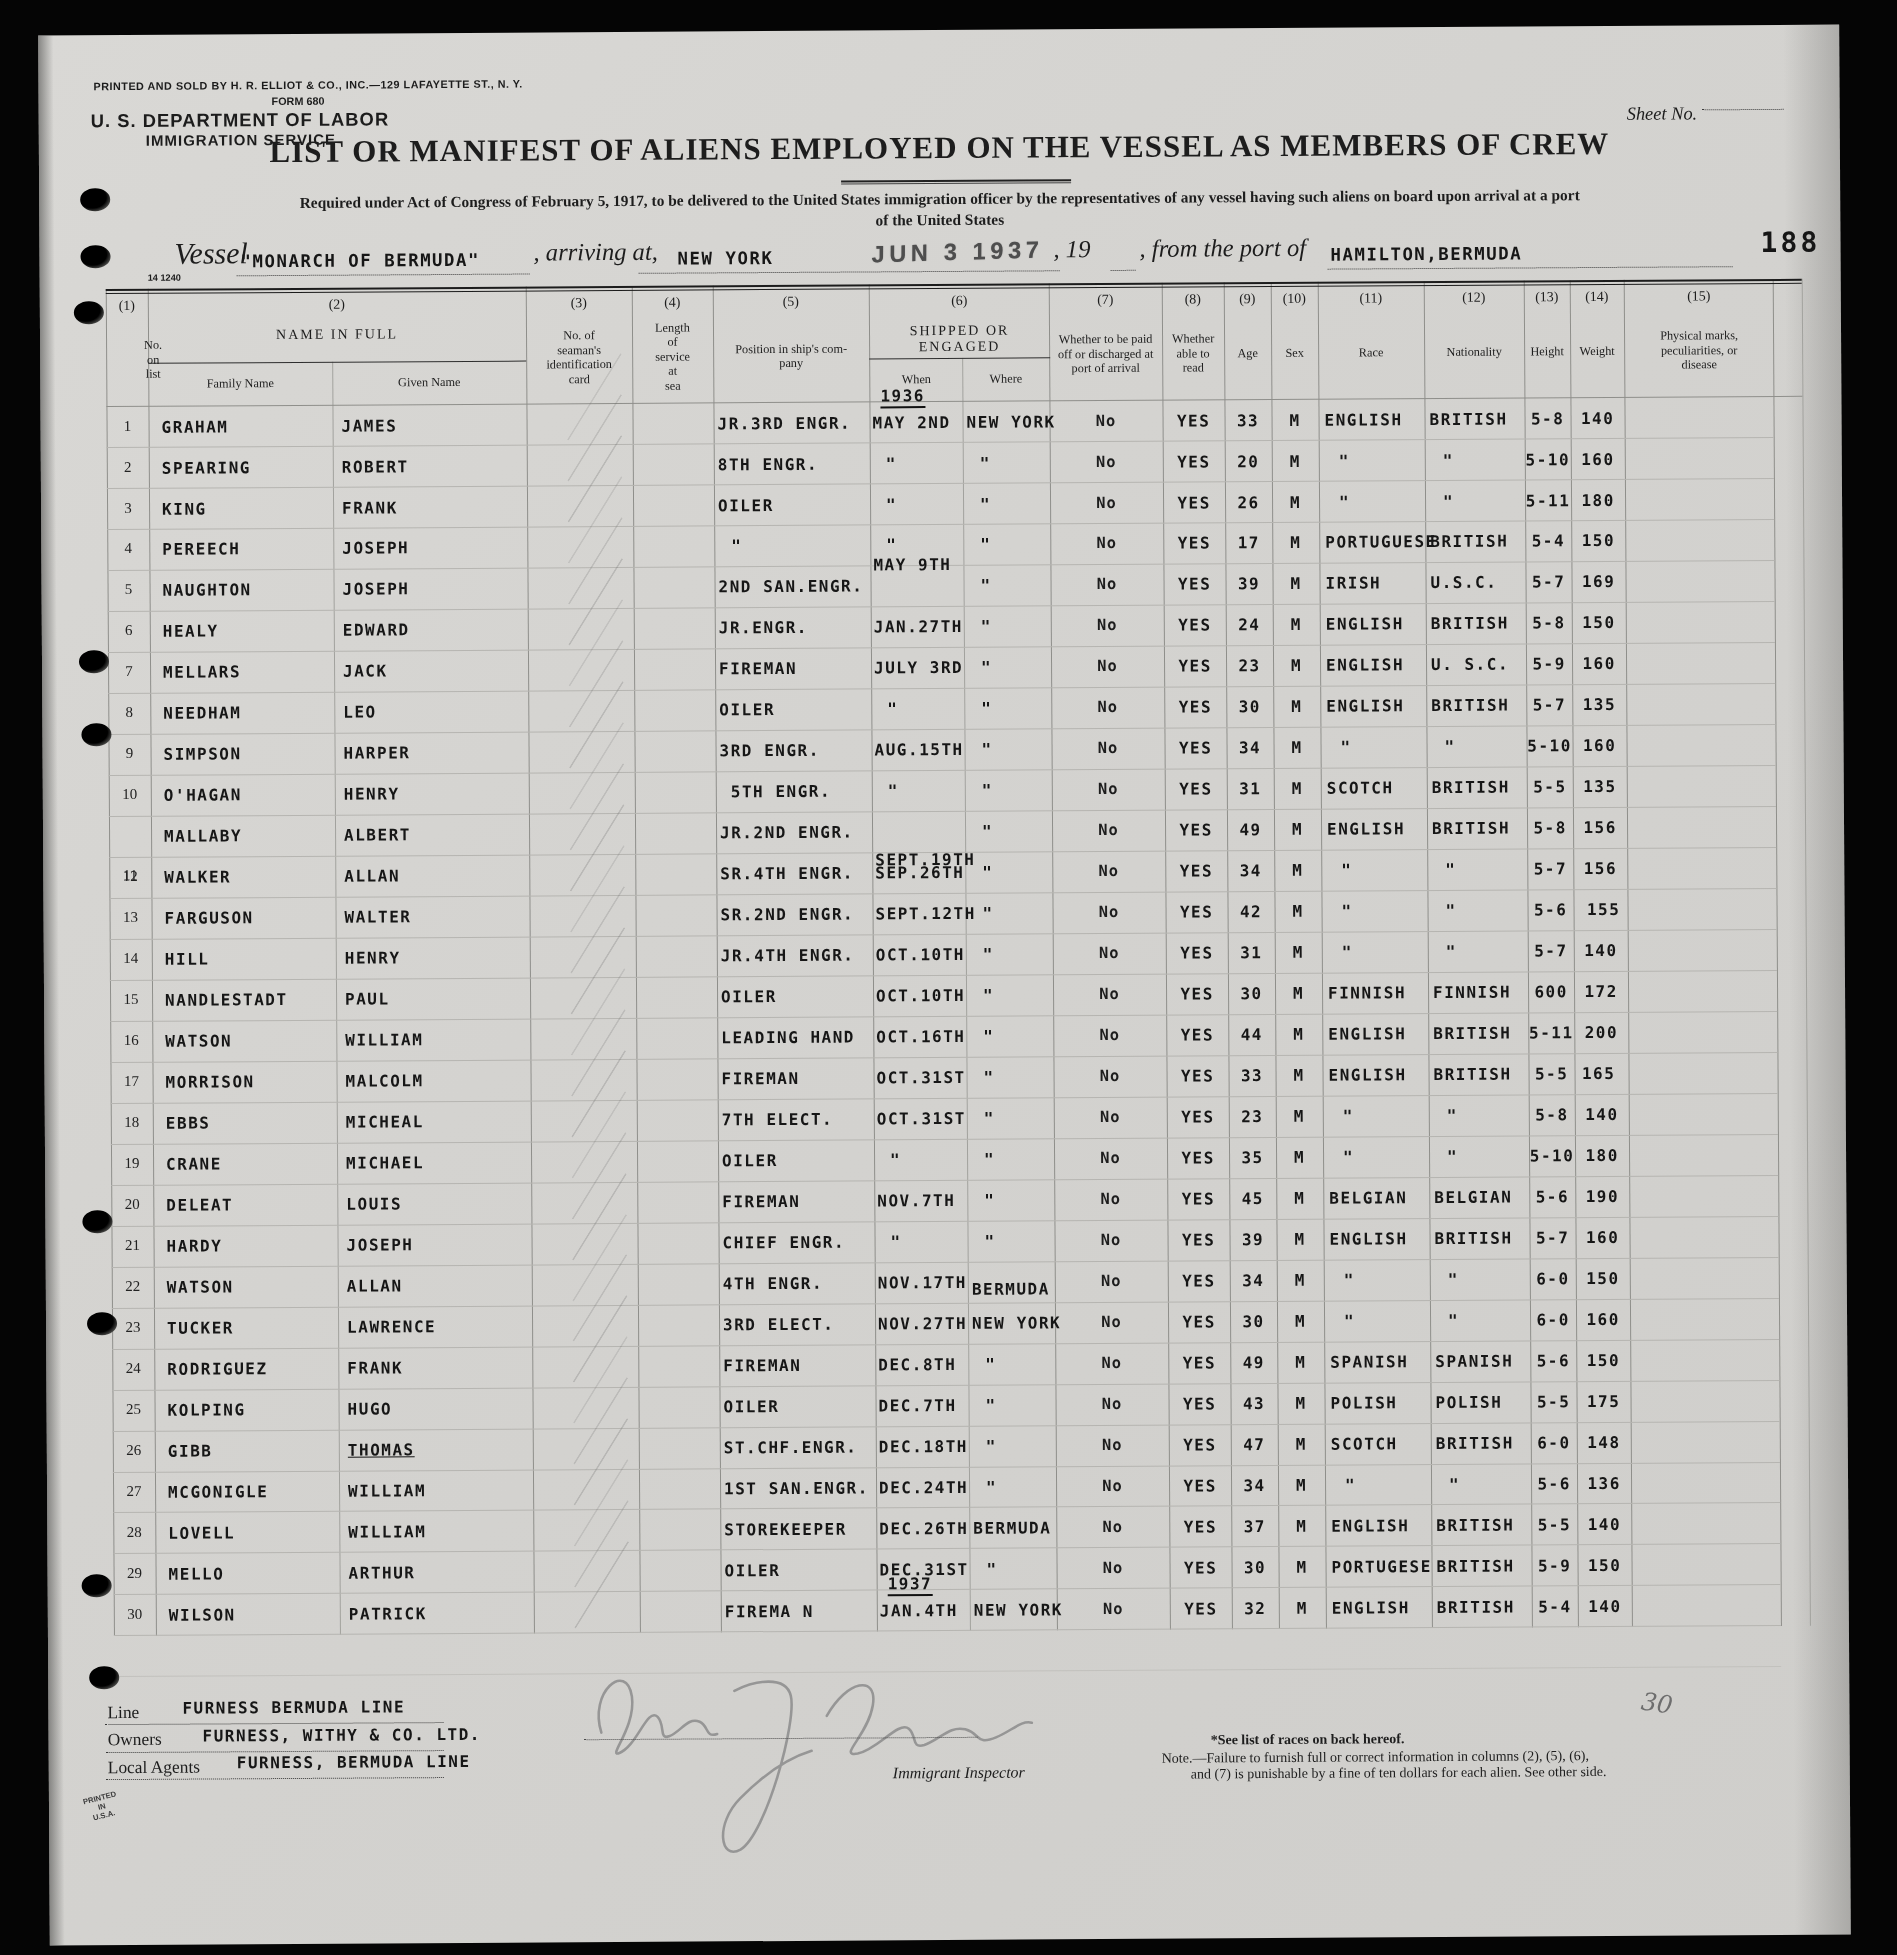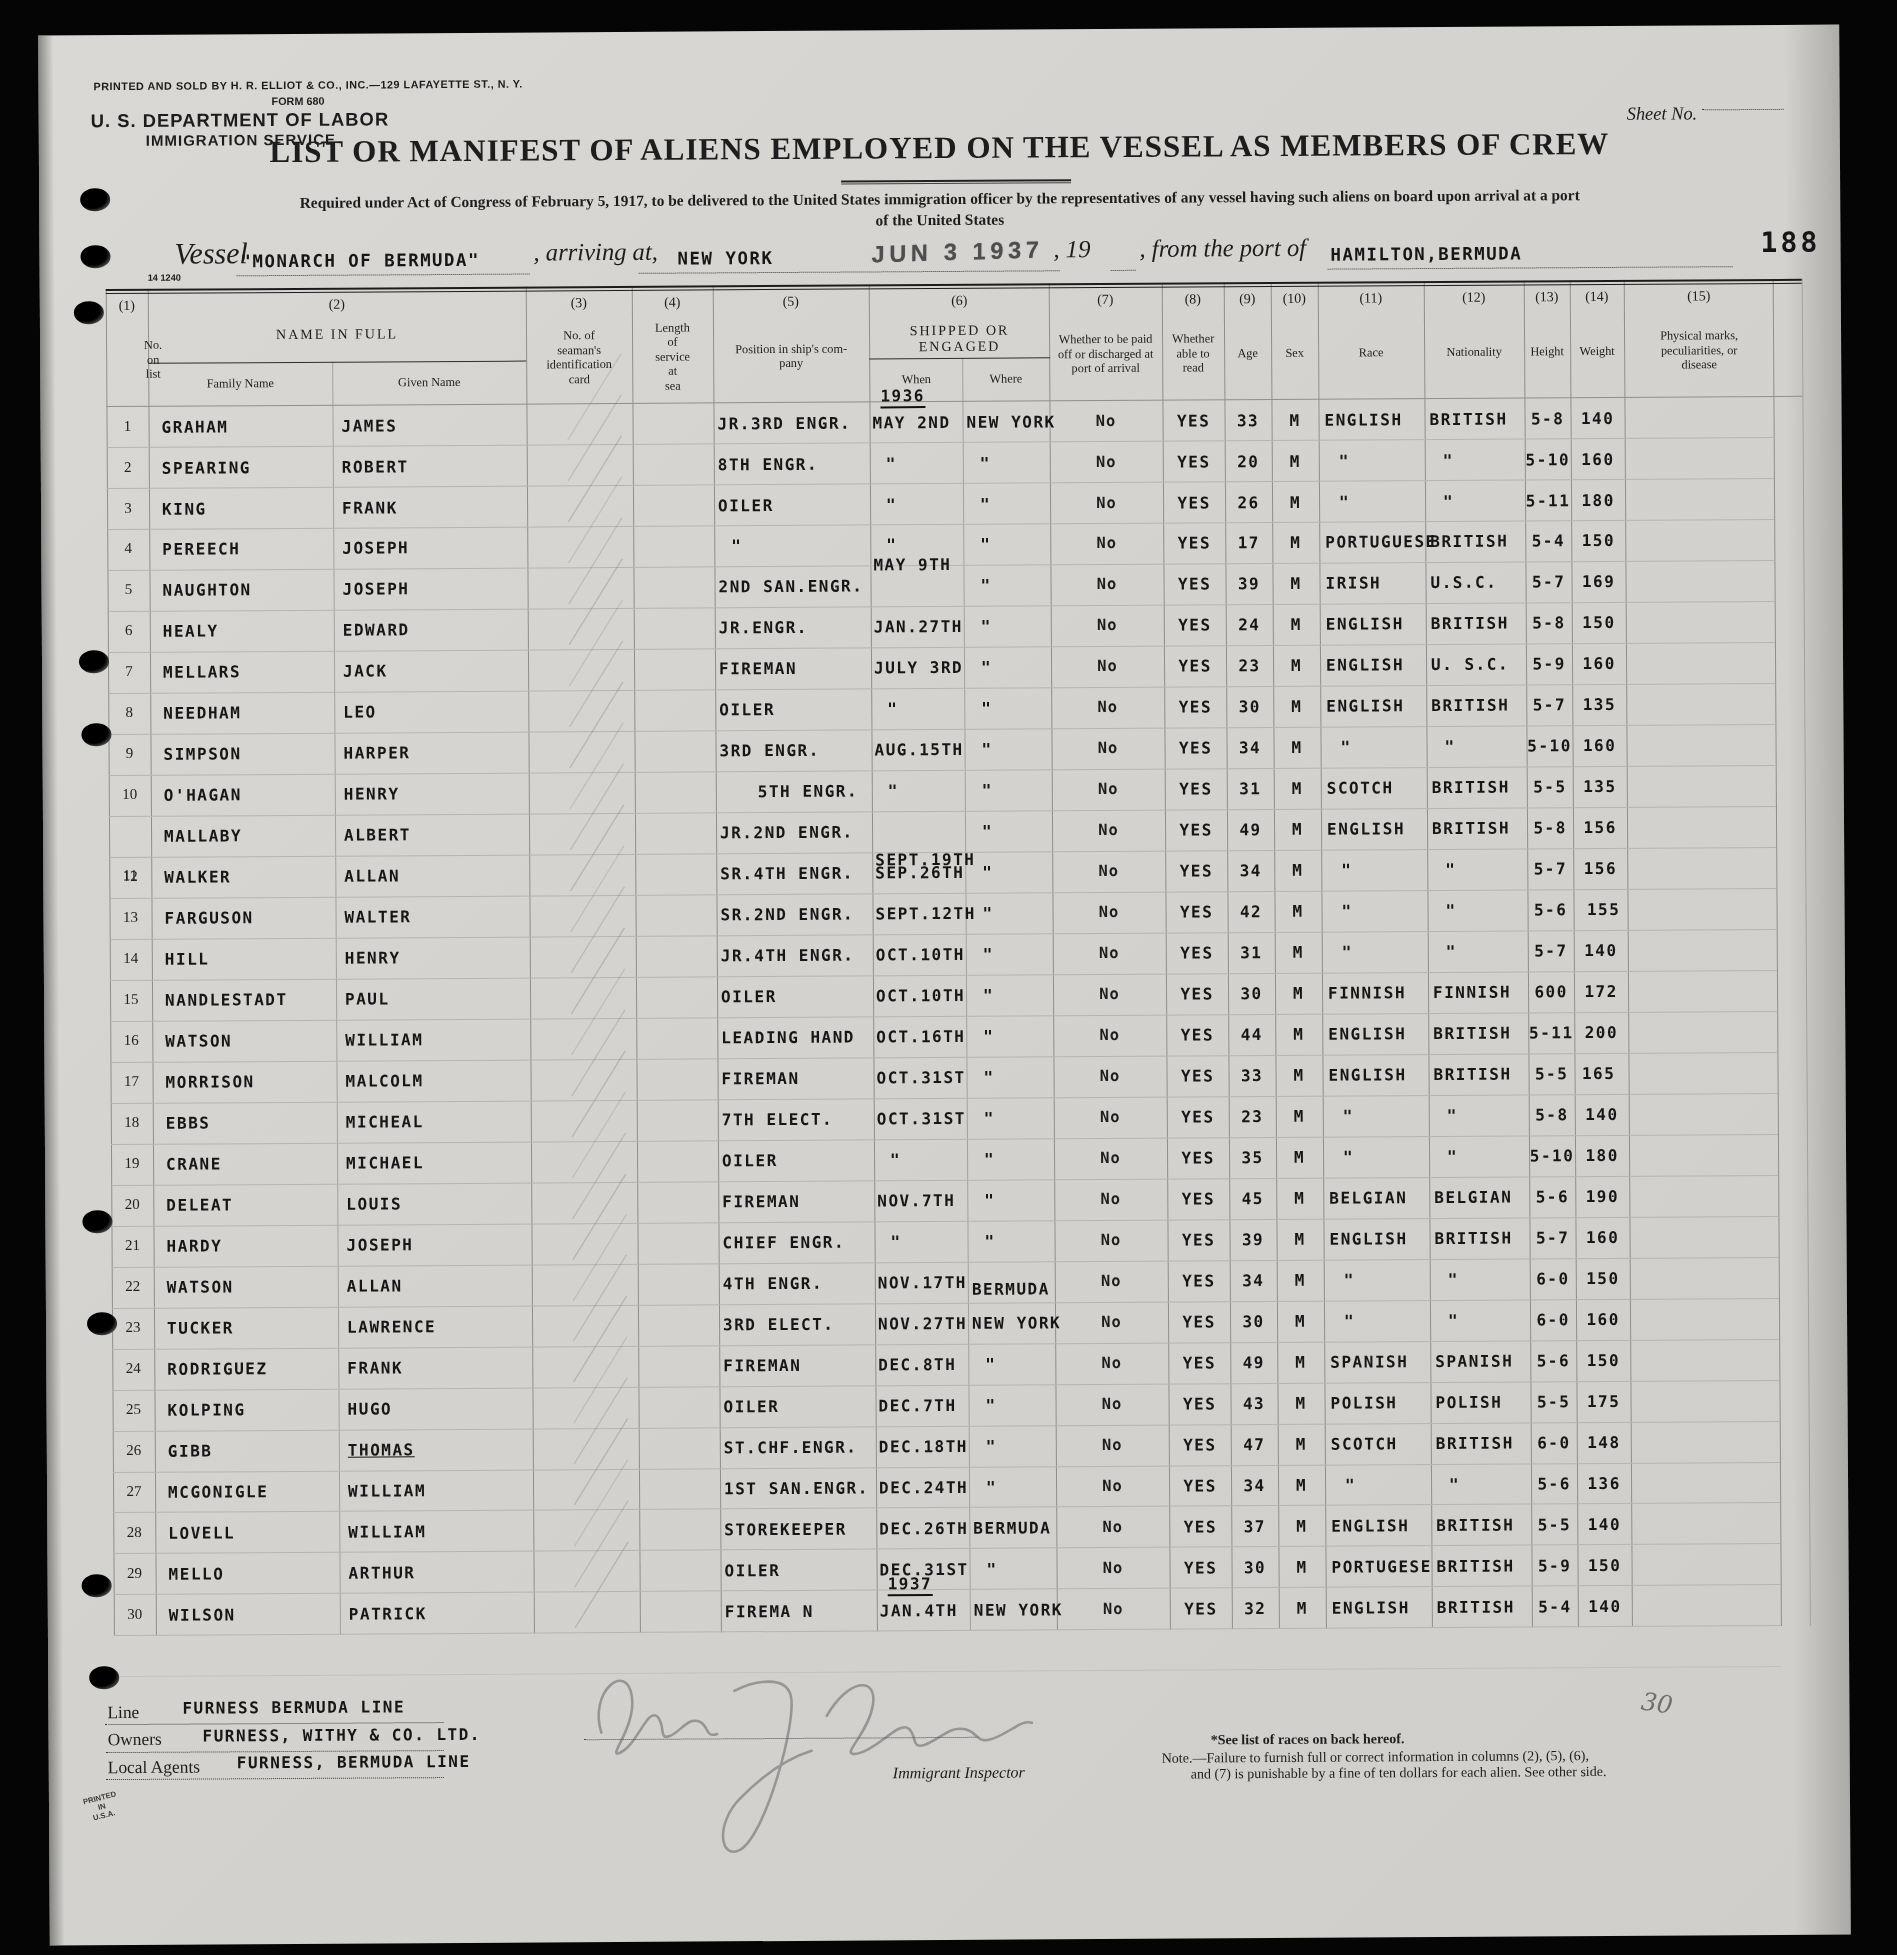--- a/index.html
+++ b/index.html
@@ -315,21 +315,21 @@
         <div class="abs p ctr" style="left:1009px;top:710px;width:113px;font-size:15.4px;font-family:&quot;DejaVu Sans Mono&quot;,monospace;font-weight:700;letter-spacing:1px;">No</div>
         <div class="abs t ctr" style="left:1122px;top:710px;width:62px;">YES</div>
         <div class="abs t ctr" style="left:1184px;top:710px;width:47px;">34</div>
         <div class="abs t ctr" style="left:1231px;top:710px;width:47px;">M</div>
         <div class="abs t ctr" style="left:1484px;top:710px;width:46px;">5-10</div>
         <div class="abs t ctr" style="left:1530px;top:710px;width:54px;">160</div>
         <div class="abs rowno ctr" style="left:66px;top:751px;width:42px;">10</div>
         <div class="slash" style="left:527px;top:776px;width:102px;opacity:0.38;"></div>
         <div class="abs t" style="left:121px;top:751px;">O'HAGAN</div>
         <div class="abs t" style="left:301px;top:751px;">HENRY</div>
-        <div class="abs t" style="left:715px;top:751px;">5TH ENGR.</div>
+        <div class="abs t" style="left:688px;top:751px;">5TH ENGR.</div>
         <div class="abs t" style="left:845px;top:751px;">"</div>
         <div class="abs t" style="left:939px;top:751px;">"</div>
         <div class="abs t" style="left:1284px;top:751px;">SCOTCH</div>
         <div class="abs t" style="left:1389px;top:751px;">BRITISH</div>
         <div class="abs p ctr" style="left:1009px;top:751px;width:113px;font-size:15.4px;font-family:&quot;DejaVu Sans Mono&quot;,monospace;font-weight:700;letter-spacing:1px;">No</div>
         <div class="abs t ctr" style="left:1122px;top:751px;width:62px;">YES</div>
         <div class="abs t ctr" style="left:1184px;top:751px;width:47px;">31</div>
         <div class="abs t ctr" style="left:1231px;top:751px;width:47px;">M</div>
         <div class="abs t ctr" style="left:1484px;top:751px;width:46px;">5-5</div>
         <div class="abs t ctr" style="left:1530px;top:751px;width:54px;">135</div>

